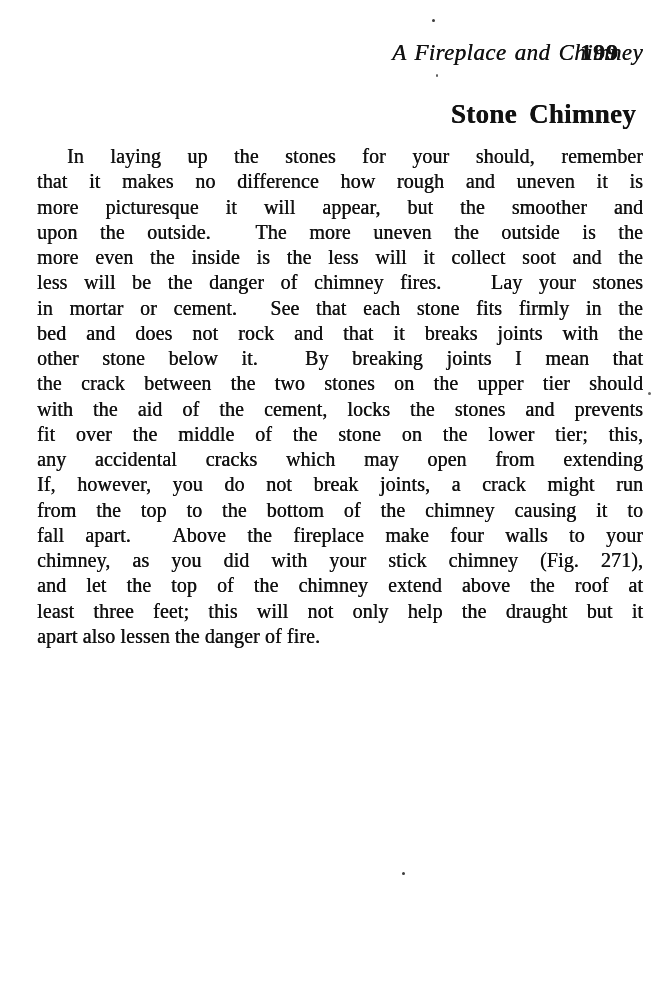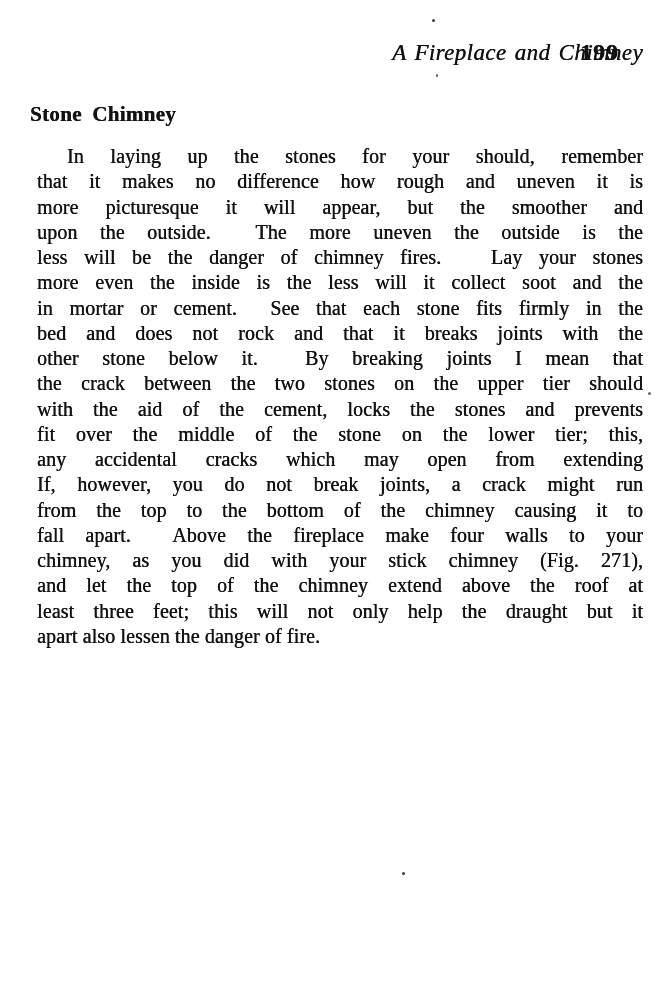--- a/index.html
+++ b/index.html
@@ -36,22 +36,22 @@
     font-style: normal;
     font-weight: bold;
     font-size: 24px;
     letter-spacing: 1px;
   }
 
   .section-heading {
     margin: 34px 0 7px 0;
     position: relative;
     left: -7px;
-    text-align: left;
-    font-size: 21px;
+    text-align: right;
+    font-size: 27px;
     line-height: 24px;
     font-weight: bold;
     letter-spacing: 0.3px;
     word-spacing: 5px;
   }
 
   .paragraph {
     margin-top: 18px;
     font-size: 20px;
     line-height: 25.25px;
@@ -84,22 +84,22 @@
     <span class="page-number">199</span>
   </div>
 
   <h2 class="section-heading">Stone Chimney</h2>
 
   <div class="paragraph">
       <div class="body-line">In laying up the stones for your should, remember</div>
       <div class="body-line">that it makes no difference how rough and uneven it is</div>
       <div class="body-line">more picturesque it will appear, but the smoother and</div>
       <div class="body-line">upon the outside.&nbsp; The more uneven the outside is the</div>
+      <div class="body-line">more even the inside is the less will it collect soot and the</div>
       <div class="body-line">less will be the danger of chimney fires.&nbsp;&nbsp; Lay your stones</div>
-      <div class="body-line">more even the inside is the less will it collect soot and the</div>
       <div class="body-line">in mortar or cement.&nbsp; See that each stone fits firmly in the</div>
       <div class="body-line">bed and does not rock and that it breaks joints with the</div>
       <div class="body-line">other stone below it.&nbsp; By breaking joints I mean that</div>
       <div class="body-line">the crack between the two stones on the upper tier should</div>
       <div class="body-line">with the aid of the cement, locks the stones and prevents</div>
       <div class="body-line">fit over the middle of the stone on the lower tier; this,</div>
       <div class="body-line">any accidental cracks which may open from extending</div>
       <div class="body-line">If, however, you do not break joints, a crack might run</div>
       <div class="body-line">from the top to the bottom of the chimney causing it to</div>
       <div class="body-line">fall apart.&nbsp; Above the fireplace make four walls to your</div>

